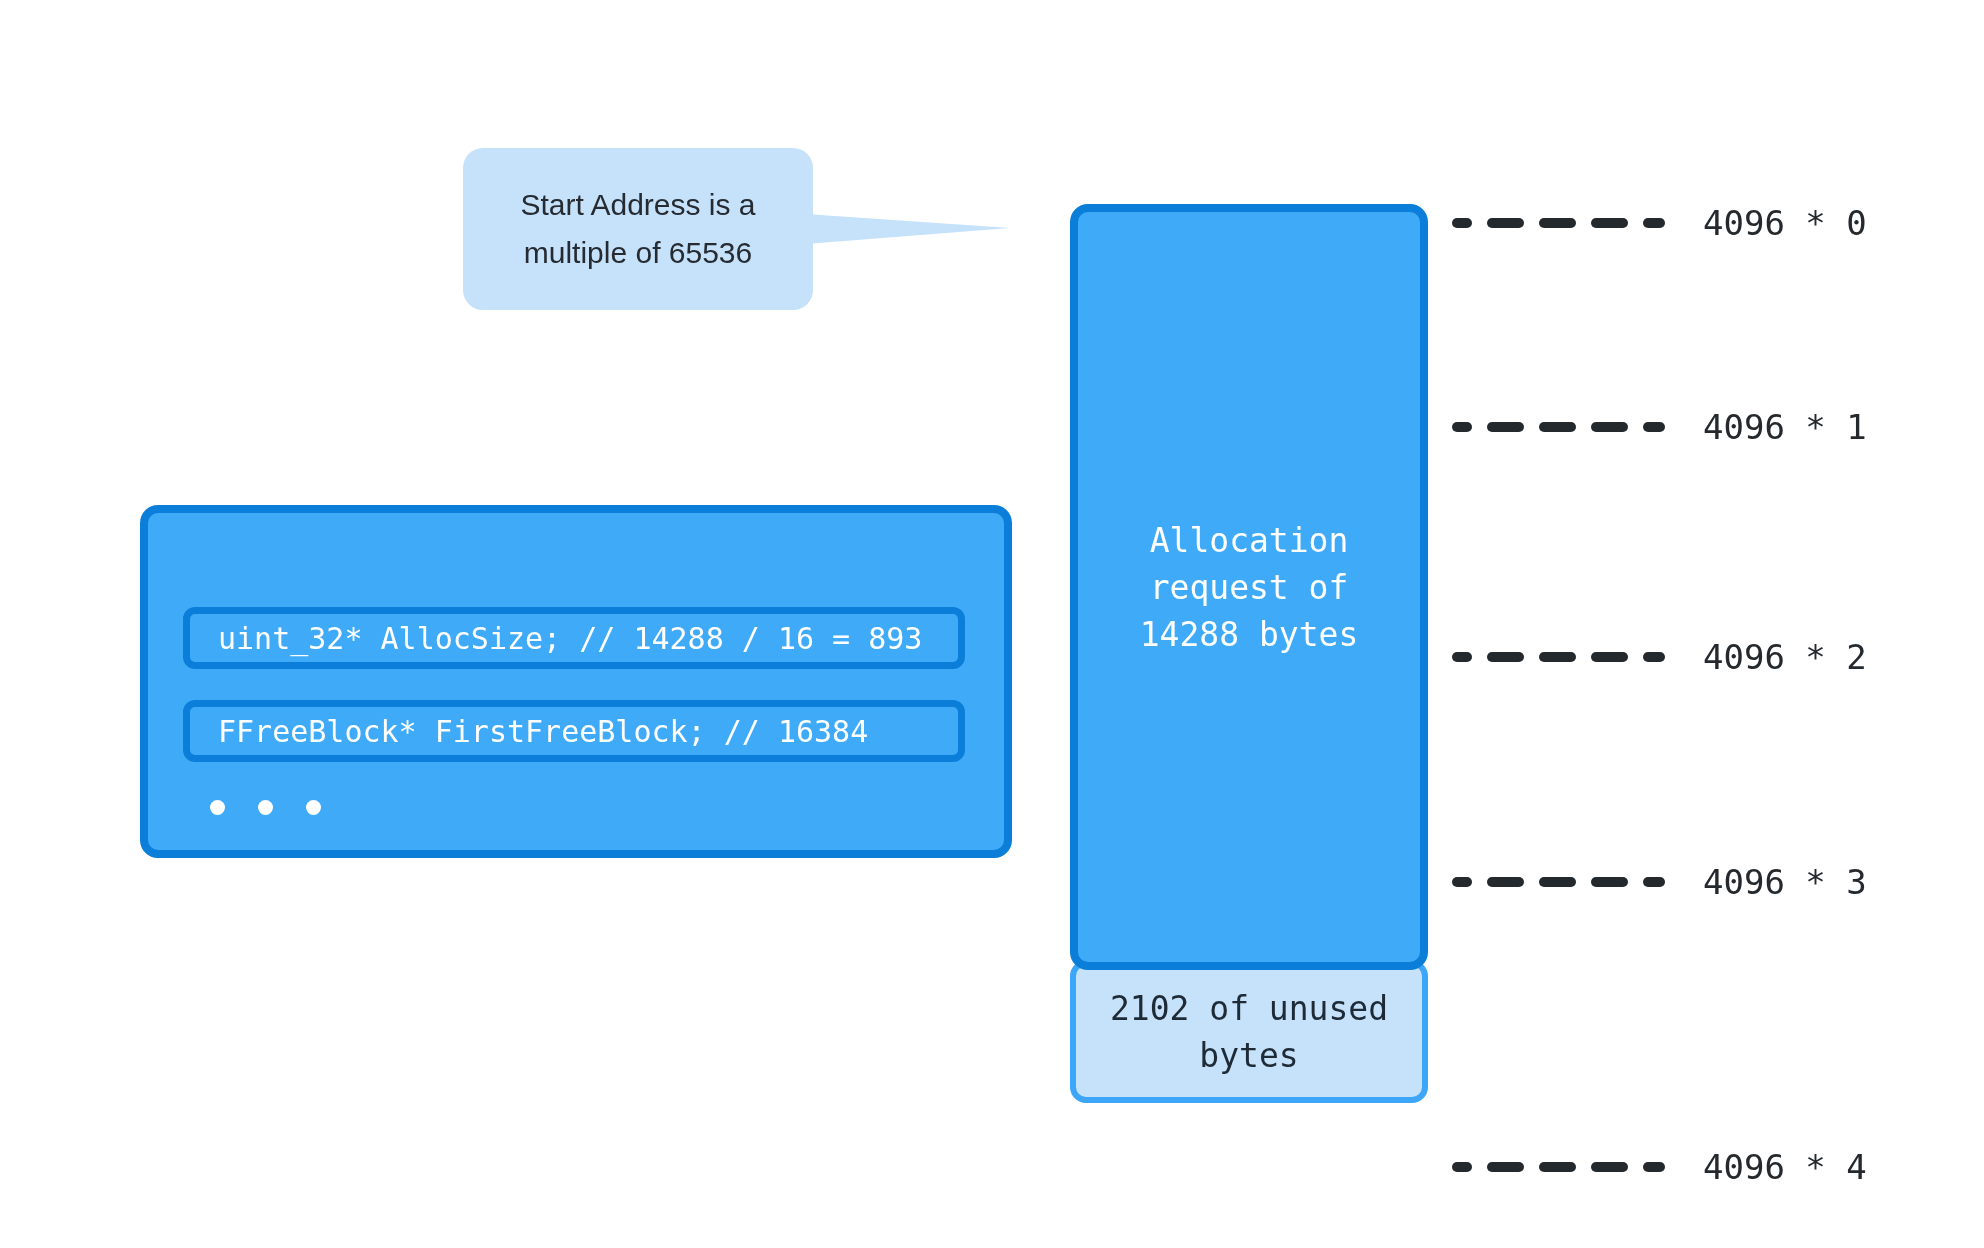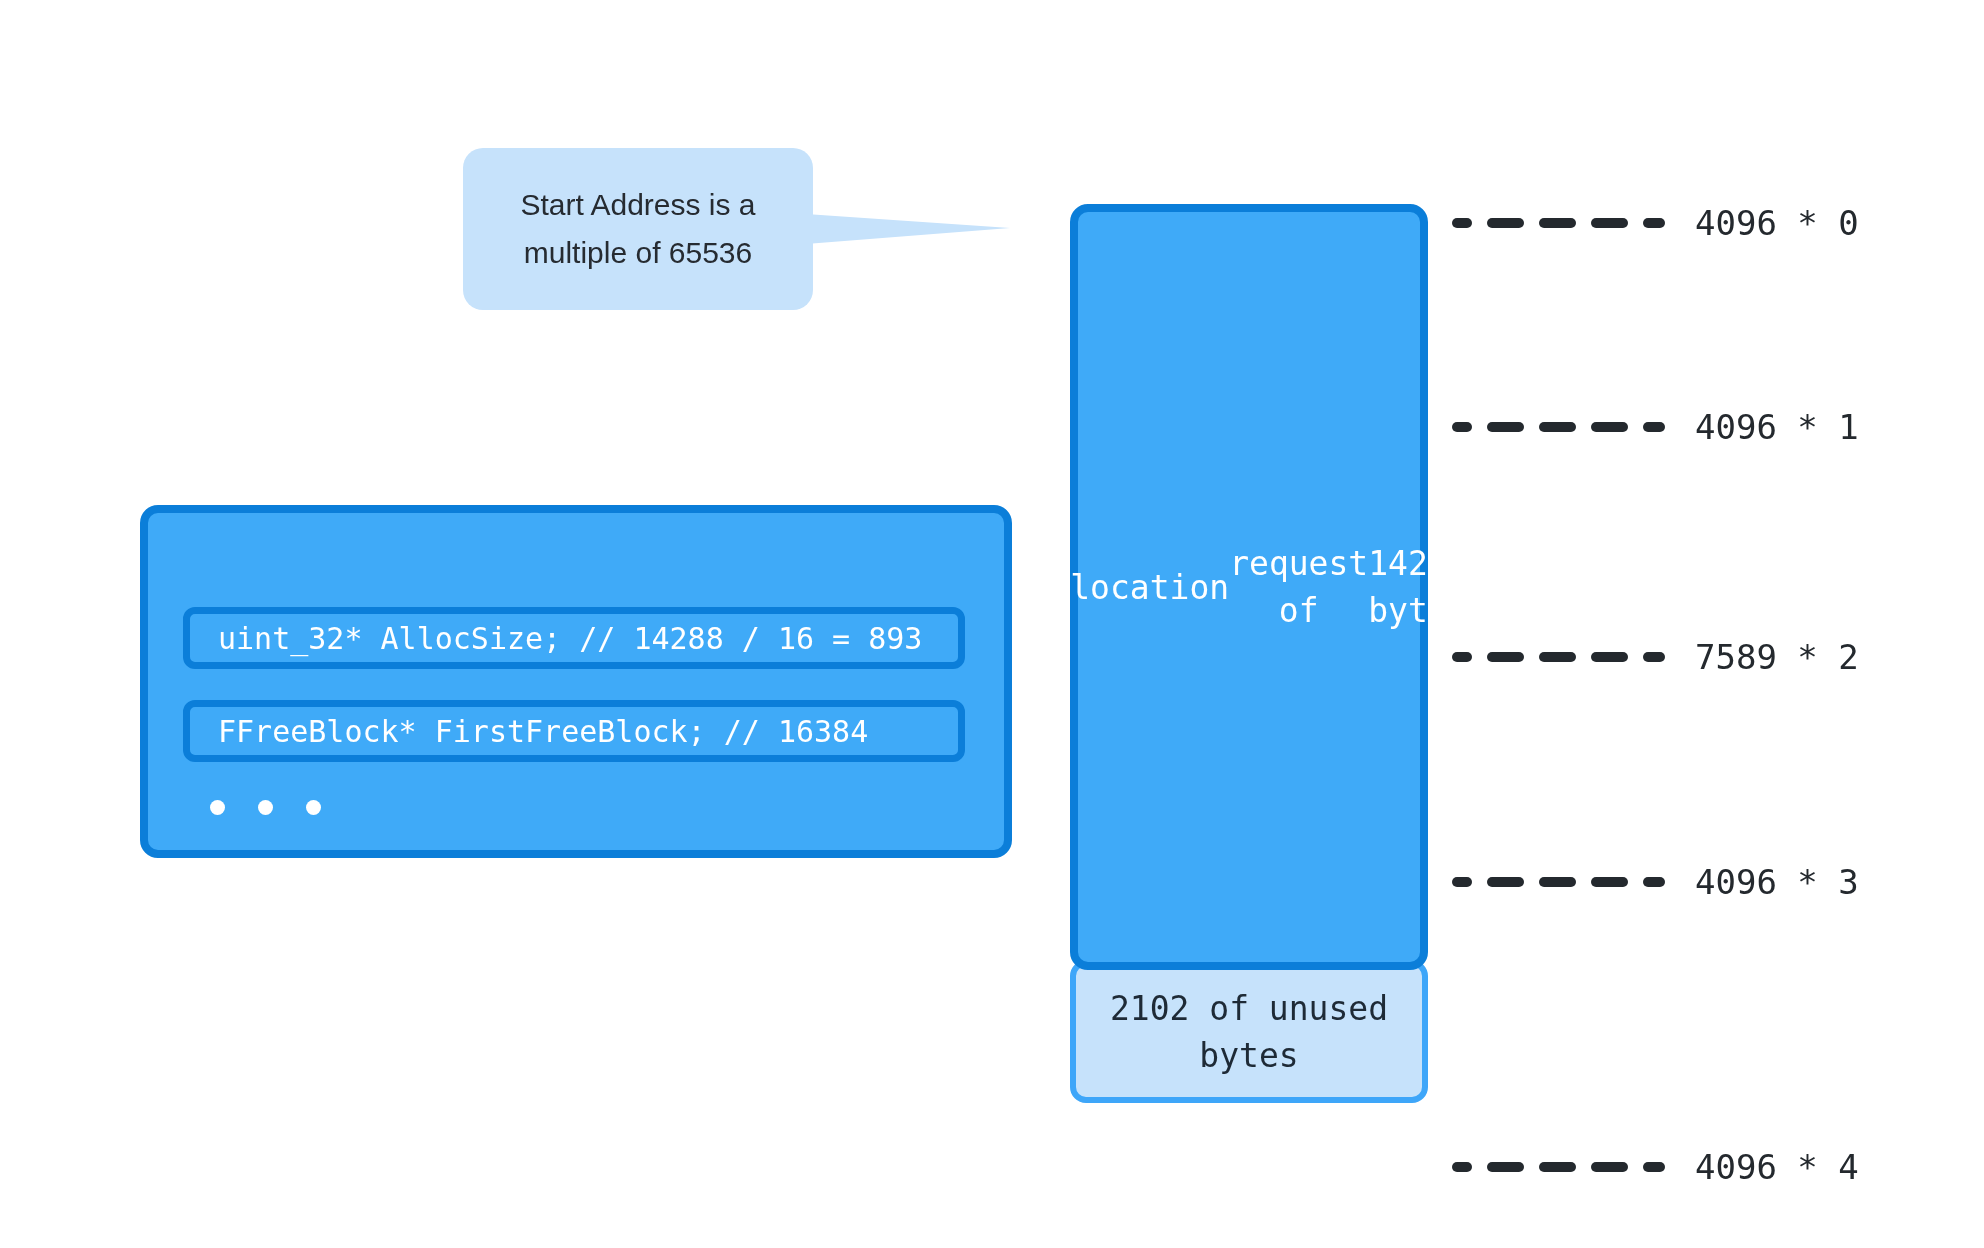--- a/index.html
+++ b/index.html
@@ -51,21 +51,21 @@
   .field.f1{top:94px;}
   .field.f2{top:187px;}
   .dots{position:absolute;left:62px;top:287px;display:flex;gap:33px;}
   .dot{width:15px;height:15px;border-radius:50%;background:var(--text-white);}
 
   
   .alloc{
     position:absolute;left:1070px;top:204px;width:358px;height:766px;
     background:var(--accent-blue);
     border:8px solid var(--border-blue);border-radius:18px;
-    display:flex;flex-direction:row;justify-content:center;align-items:center;
+    display:flex;flex-direction:column;justify-content:center;align-items:center;
     color:var(--text-white);font-size:33px;line-height:47px;text-align:center;
     z-index:2;
   }
   .unused{
     position:absolute;left:1070px;top:960px;width:358px;height:143px;
     background:var(--light-blue);
     border:6px solid var(--medium-blue);border-radius:16px;
     display:flex;flex-direction:column;justify-content:center;align-items:center;
     color:#1E2A36;font-size:33px;line-height:47px;text-align:center;
     z-index:1;
@@ -80,21 +80,21 @@
   .marker.m1{top:407px;}
   .marker.m2{top:637px;}
   .marker.m3{top:862px;}
   .marker.m4{top:1147px;}
   .dashes{display:flex;align-items:center;gap:15px;margin-right:30px;}
   .dash{height:10px;border-radius:5px;background:var(--ink);}
   .dash.s1{width:20px;}
   .dash.m{width:37px;}
   .dash.s2{width:22px;}
   .mlabel{
-    color:var(--ink);font-size:34px;line-height:40px;white-space:nowrap;
+    color:var(--ink);font-size:34px;line-height:40px;white-space:nowrap;margin-left:8px;
   }
 </style>
 </head>
 <body>
 
 <div class="canvas">
 
   <div class="bubble">
     <div>Start Address is a</div>
     <div>multiple of 65536</div>
@@ -151,21 +151,21 @@
   </div>
 
   <div class="marker m2">
     <div class="dashes">
       <span class="dash s1"></span>
         <span class="dash m"></span>
         <span class="dash m"></span>
         <span class="dash m"></span>
         <span class="dash s2"></span>
     </div>
-    <div class="mlabel">7589 * 2</div>
+    <div class="mlabel">4096 * 2</div>
   </div>
 
   <div class="marker m3">
     <div class="dashes">
       <span class="dash s1"></span>
         <span class="dash m"></span>
         <span class="dash m"></span>
         <span class="dash m"></span>
         <span class="dash s2"></span>
     </div>

